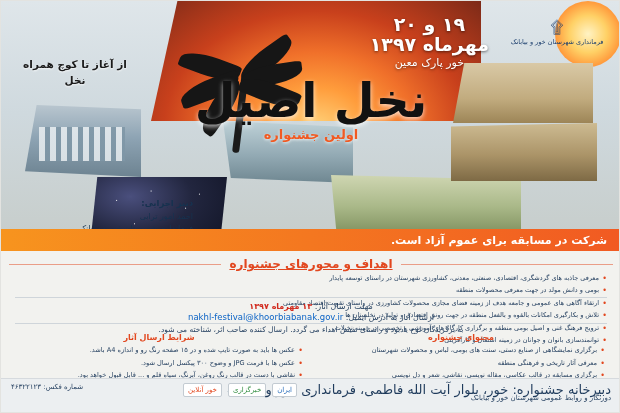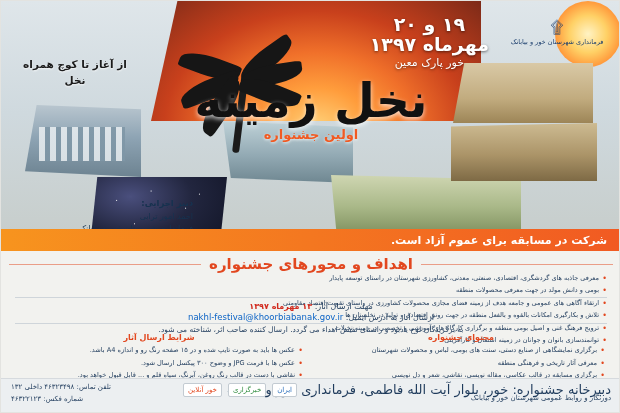--- a/index.html
+++ b/index.html
@@ -142,22 +142,22 @@
     position:absolute;left:0;bottom:0;width:620px;height:22px;
     background:linear-gradient(90deg,#f7941e 0%,#f15a22 100%);
     color:#fff;font-size:11px;font-weight:bold;
     display:flex;align-items:center;justify-content:flex-start;padding-right:14px;
     box-sizing:border-box;
   }
 
   
   .sec-heading{
     position:absolute;left:0;width:620px;height:14px;
-    color:#e2471f;font-size:15px;font-weight:bold;
-    display:flex;align-items:center;justify-content:center;
+    color:#e2471f;font-size:12px;font-weight:bold;
+    display:flex;align-items:center;justify-content:center;text-decoration:underline;
   }
   .sec-heading .rule{flex:1;height:1px;background:#e2471f;margin:0 8px;opacity:.5;}
 
   
   .panel{position:absolute;direction:rtl;text-align:right;color:#1f3b5c;}
   .panel li{
     list-style:none;font-size:6.6px;line-height:1.75;margin:0 0 1px 0;padding:0 8px 0 0;
     position:relative;
   }
   .panel li:before{
@@ -246,21 +246,21 @@
     </div>
 
     <div class="date-block">
       <div class="date-line1">۱۹ و ۲۰</div>
       <div class="date-line2">مهرماه ۱۳۹۷</div>
       <div class="date-line3">خور پارک معین</div>
     </div>
 
     <div class="slogan-left">از آغاز تا کوچ همراه نخل</div>
 
-    <div class="title-main">نخل زمینه</div>
+    <div class="title-main">نخل اصیل</div>
     <div class="title-sub">اولین جشنواره</div>
 
     <div class="org-block">
       <div class="org-title">دبیر اجرایی:</div>
       <div>احمد امور ترابی</div>
       <div>فرمانداری شهرستان خور و بیابانک</div>
       <div class="org-site">nakhl-festival.blogfa.com</div>
     </div>
 
     <div class="free-strip">شرکت در مسابقه برای عموم آزاد است.</div>
@@ -316,24 +316,20 @@
       <li>برگزاری مسابقه در قالب عکاسی، مقاله نویسی، نقاشی، شعر و دل نویسی</li>
     </ul>
   </div>
 
   <div class="footer">
     <div class="footer-line">دبیرخانه جشنواره: خور، بلوار آیت الله فاطمی، فرمانداری خور و بیابانک</div>
     <div class="footer-line2">دورنگار و روابط عمومی شهرستان خور و بیابانک</div>
 
     <div class="footer-phone">
       <div>
-        <span>تلفن تماس:</span>
-        <span>۴۶۳۲۳۴۹۸ داخلی ۱۳۲</span>
-      </div>
-      <div>
         <span>شماره فکس:</span>
         <span>۴۶۳۲۲۱۲۳</span>
       </div>
     </div>
 
     <div class="footer-logos">
       <span class="flogo">ایران</span>
       <span class="flogo green">خبرگزاری</span>
       <span class="flogo orange">خور آنلاین</span>
     </div>

